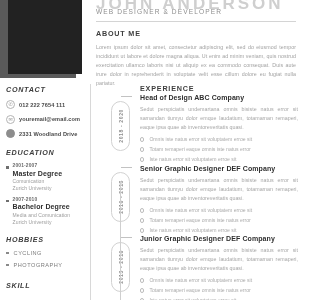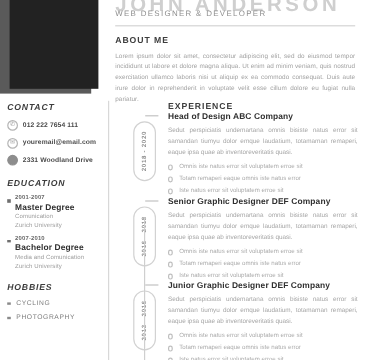--- a/index.html
+++ b/index.html
@@ -292,20 +292,23 @@
         <span class="edu-bullet"></span>
         <div class="edu-body">
           <div class="edu-date">2007-2010</div>
           <div class="edu-degree">Bachelor Degree</div>
           <div class="edu-field">Media and Comunication</div>
           <div class="edu-school">Zurich University</div>
         </div>
       </div>
     </div>
 
+    <div id="skill-block">
+      <div class="side-heading">Skill</div>
+    </div>
   </div>
 
   <div id="col-divider"></div>
 
   <div id="right-col">
 
     <div id="name-line">JOHN ANDERSON</div>
     <div id="role-line">Web Designer &amp; Developer</div>
     <div id="top-rule"></div>
 

